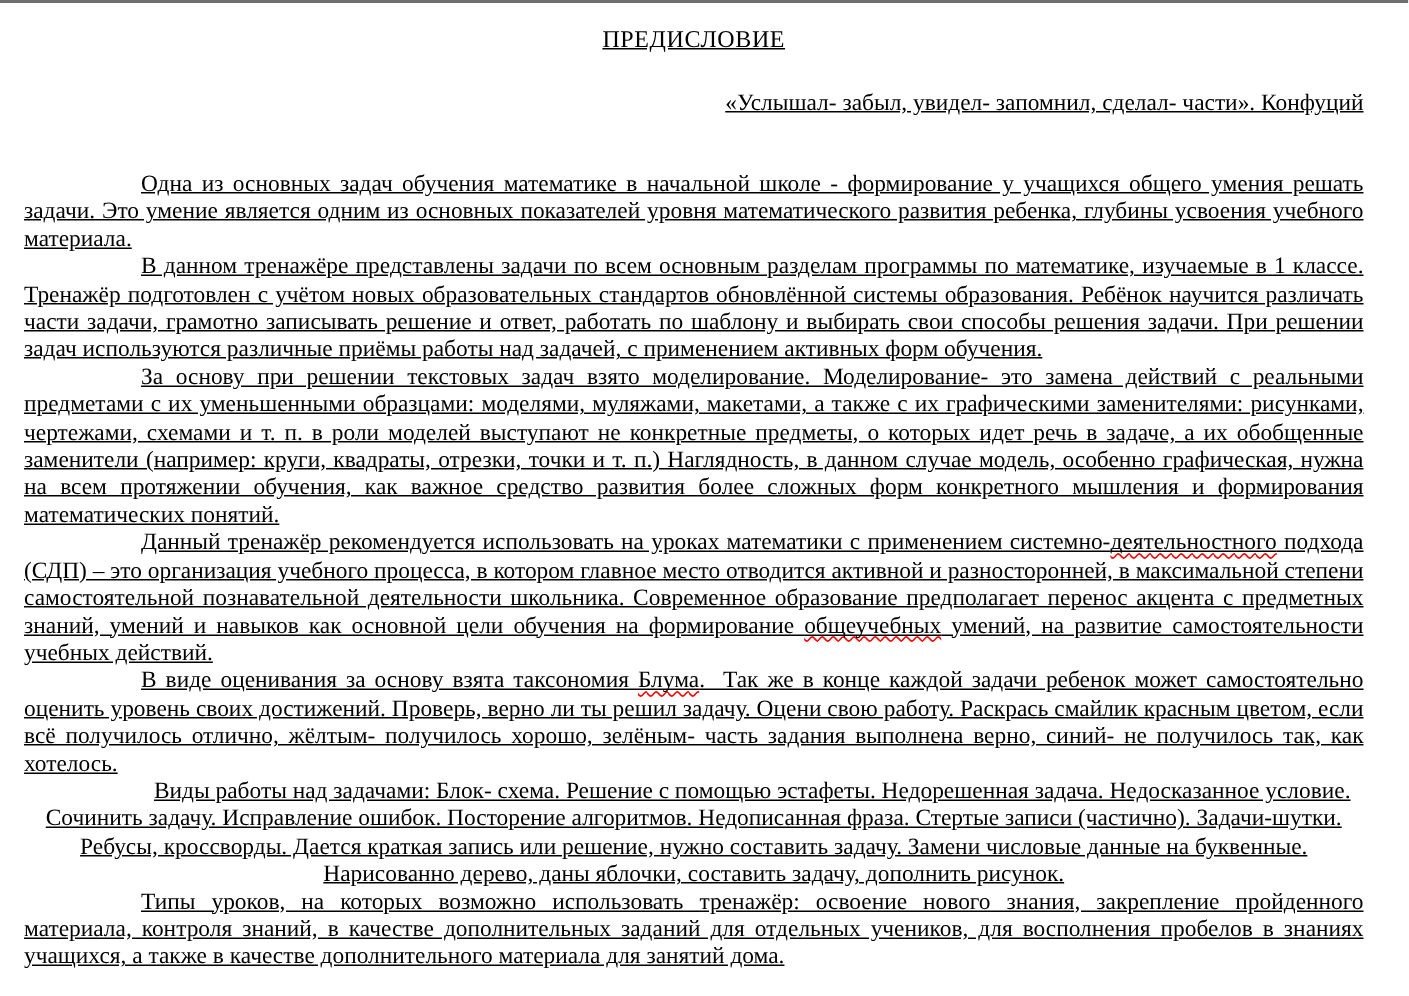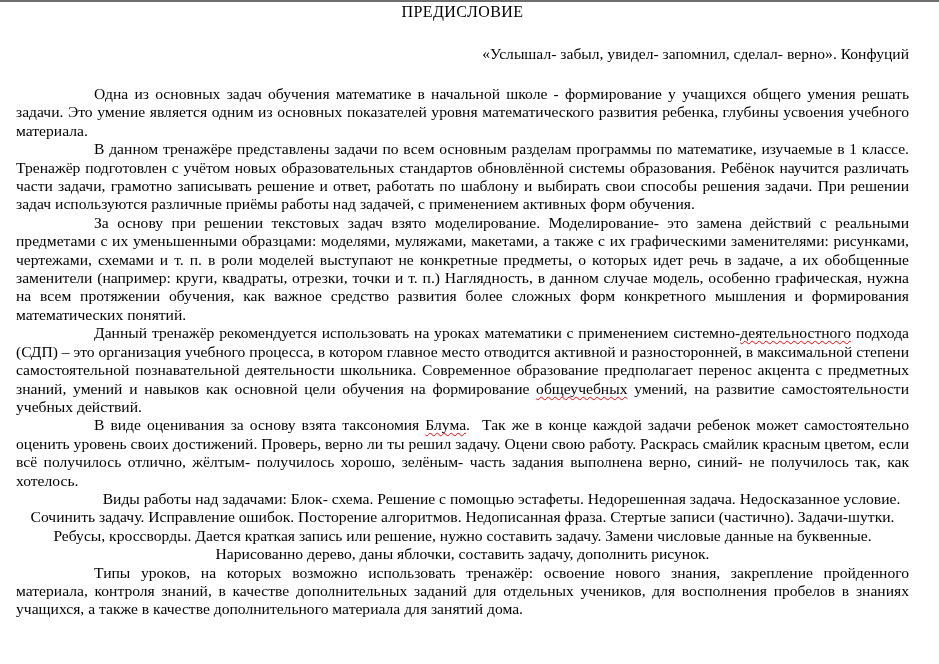--- a/index.html
+++ b/index.html
@@ -13,37 +13,38 @@
     font-family: "Liberation Serif", "DejaVu Serif", serif;
     color: #000000;
   }
   .top-edge {
     height: 2px;
     width: 100%;
     background: #6f6f6f;
   }
   .content {
     box-sizing: border-box;
-    padding: 1px 30px 0 16px;
+    padding: 16px 30px 0 16px;
+    text-decoration: underline;
   }
   .title {
     margin: 0;
     font-size: 16px;
     font-weight: 400;
     text-align: center;
     letter-spacing: 0.4px;
     line-height: 18px;
   }
   .epigraph {
     margin: 24px 0 0 0;
     font-size: 15.6px;
     line-height: 18px;
     text-align: right;
   }
-  .paragraphs { margin-top: 22px; }
+  .paragraphs { margin-top: 36px; }
   .para {
     margin: 0;
     font-size: 15.6px;
     line-height: 18.4px;
     text-align: justify;
     text-indent: 78px;
   }
   .para.left { text-align: center; }
   .misspell {
     text-decoration-line: underline;
@@ -54,21 +55,21 @@
     text-decoration-skip-ink: none;
   }
 </style>
 </head>
 <body>
 
 <div class="page">
   <div class="top-edge"></div>
   <div class="content">
     <h1 class="title">ПРЕДИСЛОВИЕ</h1>
-    <p class="epigraph">«Услышал- забыл, увидел- запомнил, сделал- верно». Конфуций</p>
+    <p class="epigraph">«Услышал- забыл, увидел- запомнил, сделал- части». Конфуций</p>
     <div class="paragraphs" id="paragraphs">
         <p class="para"><span>Одна из основных задач обучения математике в начальной школе - формирование у учащихся общего умения решать задачи. Это умение является одним из основных показателей уровня математического развития ребенка, глубины усвоения учебного материала.</span></p>
         <p class="para"><span>В данном тренажёре представлены задачи по всем основным разделам программы по математике, изучаемые в 1 классе. Тренажёр подготовлен с учётом новых образовательных стандартов обновлённой системы образования. Ребёнок научится различать части задачи, грамотно записывать решение и ответ, работать по шаблону и выбирать свои способы решения задачи. При решении задач используются различные приёмы работы над задачей, с применением активных форм обучения.</span></p>
         <p class="para"><span>За основу при решении текстовых задач взято моделирование. Моделирование- это замена действий с реальными предметами с их уменьшенными образцами: моделями, муляжами, макетами, а также с их графическими заменителями: рисунками, чертежами, схемами и т. п. в роли моделей выступают не конкретные предметы, о которых идет речь в задаче, а их обобщенные заменители (например: круги, квадраты, отрезки, точки и т. п.) Наглядность, в данном случае модель, особенно графическая, нужна на всем протяжении обучения, как важное средство развития более сложных форм конкретного мышления и формирования математических понятий.</span></p>
         <p class="para"><span>Данный тренажёр рекомендуется использовать на уроках математики с применением системно-</span><span class="misspell">деятельностного</span><span> подхода (СДП) – это организация учебного процесса, в котором главное место отводится активной и разносторонней, в максимальной степени самостоятельной познавательной деятельности школьника. Современное образование предполагает перенос акцента с предметных знаний, умений и навыков как основной цели обучения на формирование </span><span class="misspell">общеучебных</span><span> умений, на развитие самостоятельности учебных действий.</span></p>
         <p class="para"><span>В виде оценивания за основу взята таксономия </span><span class="misspell">Блума</span><span>.&nbsp; Так же в конце каждой задачи ребенок может самостоятельно оценить уровень своих достижений. Проверь, верно ли ты решил задачу. Оцени свою работу. Раскрась смайлик красным цветом, если всё получилось отлично, жёлтым- получилось хорошо, зелёным- часть задания выполнена верно, синий- не получилось так, как хотелось.</span></p>
         <p class="para left"><span>Виды работы над задачами: Блок- схема. Решение с помощью эстафеты. Недорешенная задача. Недосказанное условие. Сочинить задачу. Исправление ошибок. Посторение алгоритмов. Недописанная фраза. Стертые записи (частично). Задачи-шутки. Ребусы, кроссворды. Дается краткая запись или решение, нужно составить задачу. Замени числовые данные на буквенные. Нарисованно дерево, даны яблочки, составить задачу, дополнить рисунок.</span></p>
         <p class="para"><span>Типы уроков, на которых возможно использовать тренажёр: освоение нового знания, закрепление пройденного материала, контроля знаний, в качестве дополнительных заданий для отдельных учеников, для восполнения пробелов в знаниях учащихся, а также в качестве дополнительного материала для занятий дома.</span></p>
       </div>
   </div>

